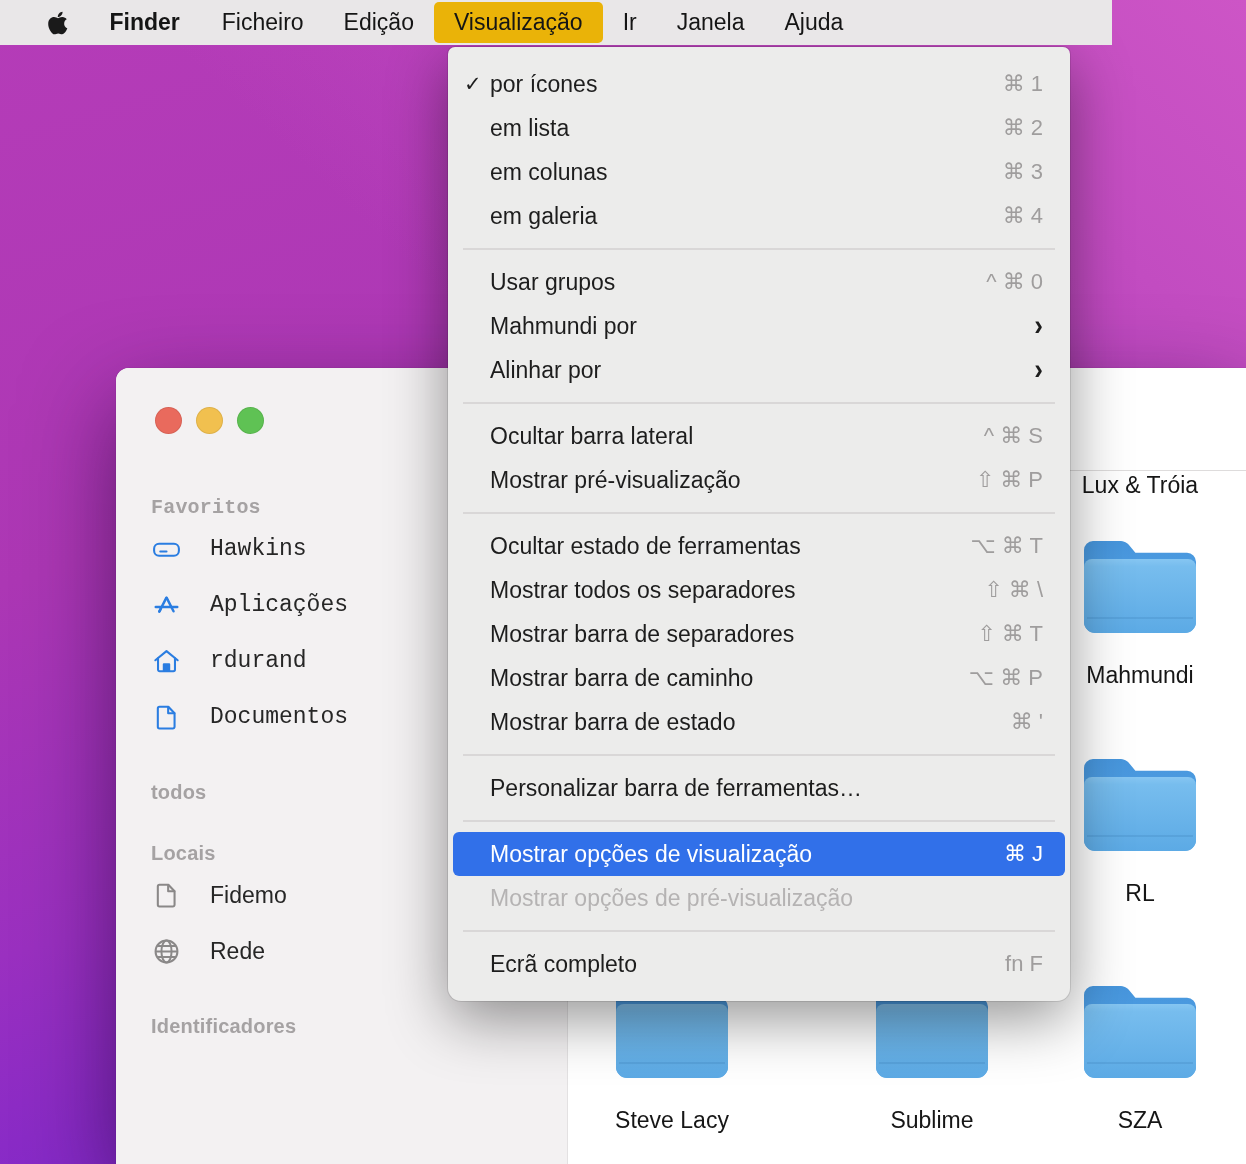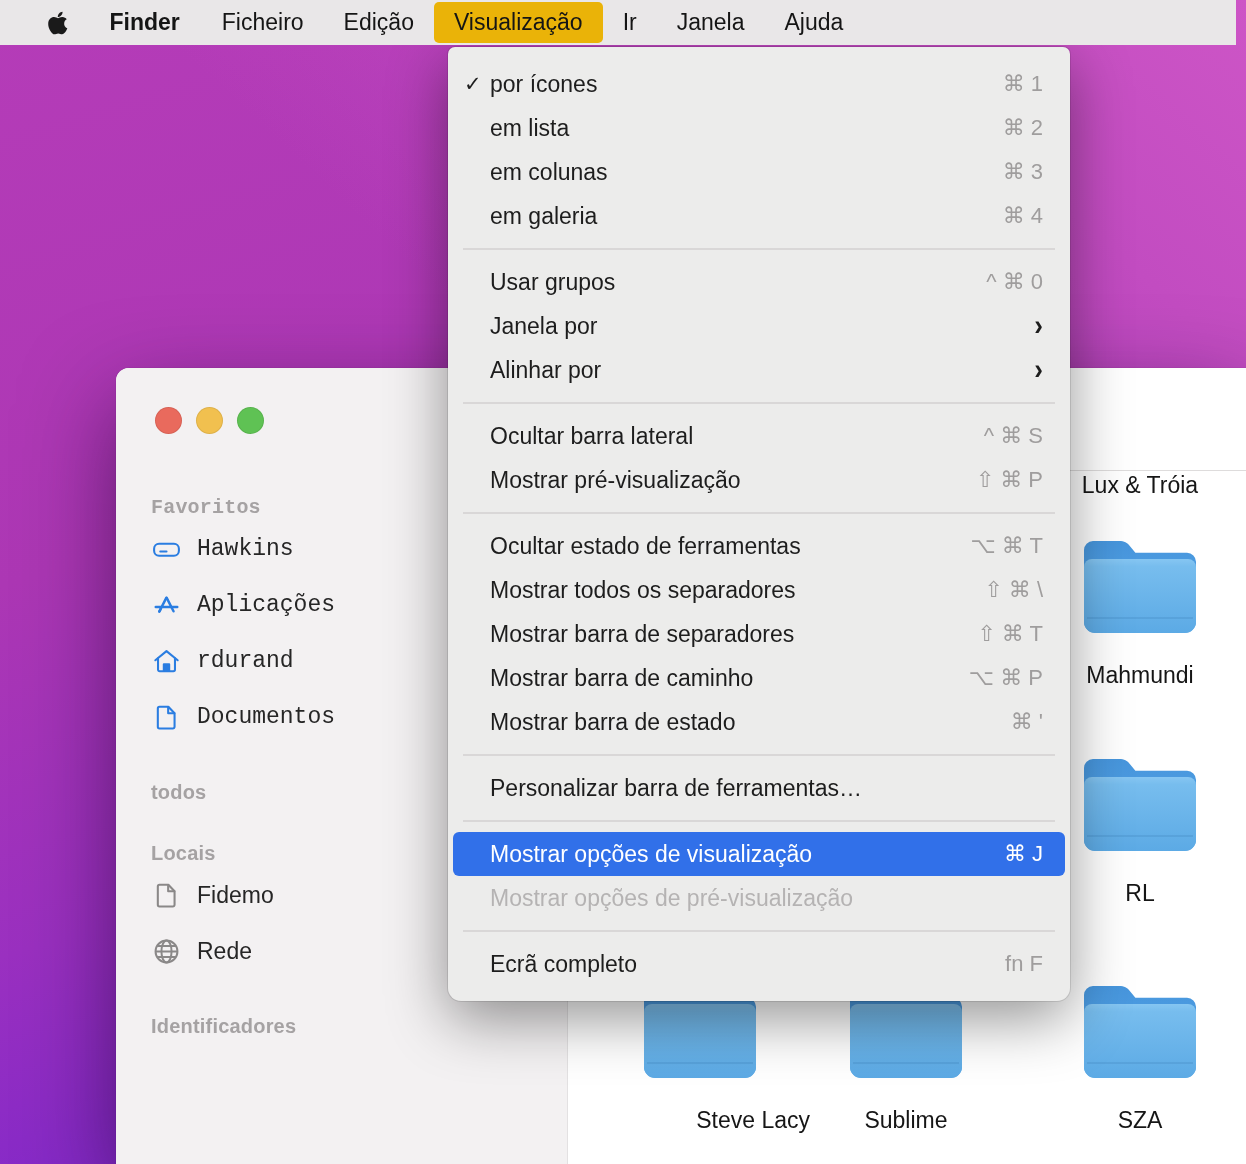--- a/index.html
+++ b/index.html
@@ -13,21 +13,21 @@
   
   .desktop {
     position:absolute; inset:0;
     background:
       linear-gradient(to bottom left, #cd55c6 0%, #c24cc1 16%, rgba(192,75,193,0) 45%),
       linear-gradient(163deg, #b53cb8 0%, #ac37b4 38%, #9a30c0 62%, #7d27cb 84%, #6e23d2 100%);
   }
 
   
   .menubar {
-    position:absolute; top:0; left:0; width:1236px; height:45px;
+    position:absolute; top:0; left:0; width:1112px; height:45px;
     background:#e9e7e8;
     display:flex; align-items:center;
     font-size:23px; color:#151515;
     z-index:50;
   }
   .apple-wrap { margin:0 8px 0 36px; display:flex; align-items:center; padding:0 12px; }
   .apple-wrap svg { height:26px; width:auto; display:block; }
   .mb-item {
     height:41px; display:flex; align-items:center;
     padding:0 20px; border-radius:5px; white-space:nowrap;
@@ -55,41 +55,41 @@
 
   .side-rows { position:absolute; top:109px; left:33px; right:14px; }
   .side-sec { margin-top:33px; }
   .side-sec:first-child { margin-top:16px;font-family:Liberation Mono, monospace; }
   .side-header {
     font-size:20px; font-weight:600; color:#a5a2a3;
     height:28px; display:flex; align-items:center; padding-left:2px;
     letter-spacing:.2px;
   }
   .side-item {
-    height:56px; display:flex; align-items:center; gap:15px;
+    height:56px; display:flex; align-items:center; gap:28px;
     font-size:23px; color:#262626; border-radius:8px; padding-left:2px;
   }
   .side-icon { width:31px; height:31px; flex:0 0 31px; display:flex; }
   .side-icon svg { width:100%; height:100%; }
   .tint-blue .side-icon { color:#2a7de1; }
   .tint-gray .side-icon { color:#8a8888; }
 
   .content { position:absolute; left:452px; right:0; top:0; bottom:0; background:#ffffff; }
   .toolbar-hairline { position:absolute; left:0; right:0; top:102px; height:1px; background:#dedcdc; }
 
   
   .folder-card { position:absolute; width:220px; text-align:center; }
   .folder-card .ficon { width:122px; height:104px; margin:0 auto; display:block; }
   .folder-card .flabel { margin-top:28px; font-size:23px; color:#161616; }
   .folder-card.label-only .flabel { margin-top:0; }
   .folder-card[data-key="lux"]        { left:914px; top:104px; }
   .folder-card[data-key="mahmundi"]   { left:914px; top:162px; }
   .folder-card[data-key="rl"]         { left:914px; top:380px; }
-  .folder-card[data-key="steve-lacy"] { left:474px; top:607px;text-align:right; }
-  .folder-card[data-key="sublime"]    { left:680px; top:607px; }
+  .folder-card[data-key="steve-lacy"] { left:446px; top:607px; }
+  .folder-card[data-key="sublime"]    { left:706px; top:607px; }
   .folder-card[data-key="sza"]        { left:914px; top:607px; }
 
   
   .menu {
     position:absolute; left:448px; top:47px; width:622px;
     background:#ececeb;
     border-radius:7px 7px 13px 13px;
     box-shadow:0 18px 60px rgba(0,0,0,.42), 0 0 0 1px rgba(0,0,0,.10);
     padding:15px 0;
     z-index:40;
@@ -345,21 +345,21 @@
       <div class="menu-sec">
     <div class="menu-items">
           <div class="mi">
 
     <span class="lbl">Usar grupos</span>
     <span class="sc">^ ⌘ 0</span>
 
   </div>
           <div class="mi submenu">
 
-    <span class="lbl">Janela por</span>
+    <span class="lbl">Mahmundi por</span>
 
     <span class="sub">›</span>
   </div>
           <div class="mi submenu">
 
     <span class="lbl">Alinhar por</span>
 
     <span class="sub">›</span>
   </div>
         </div>

